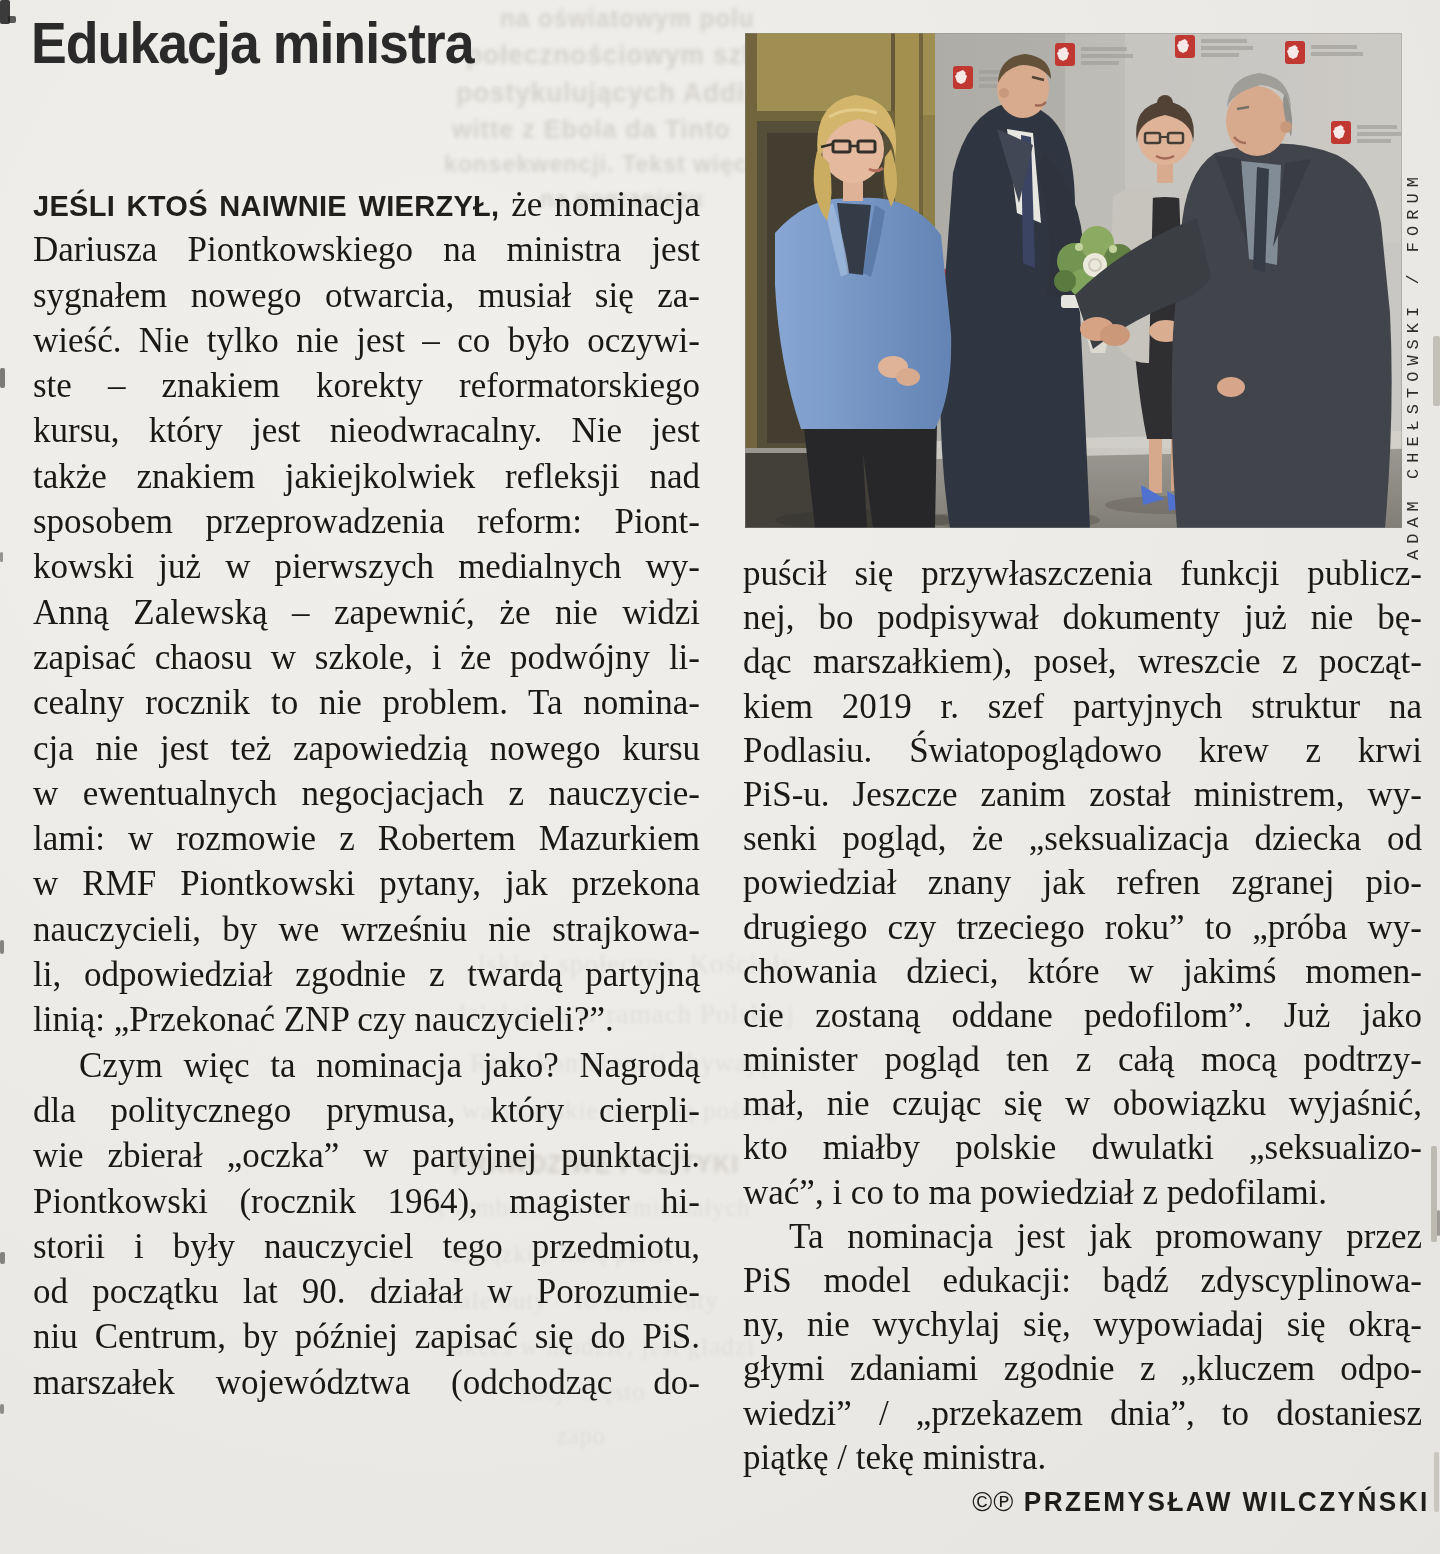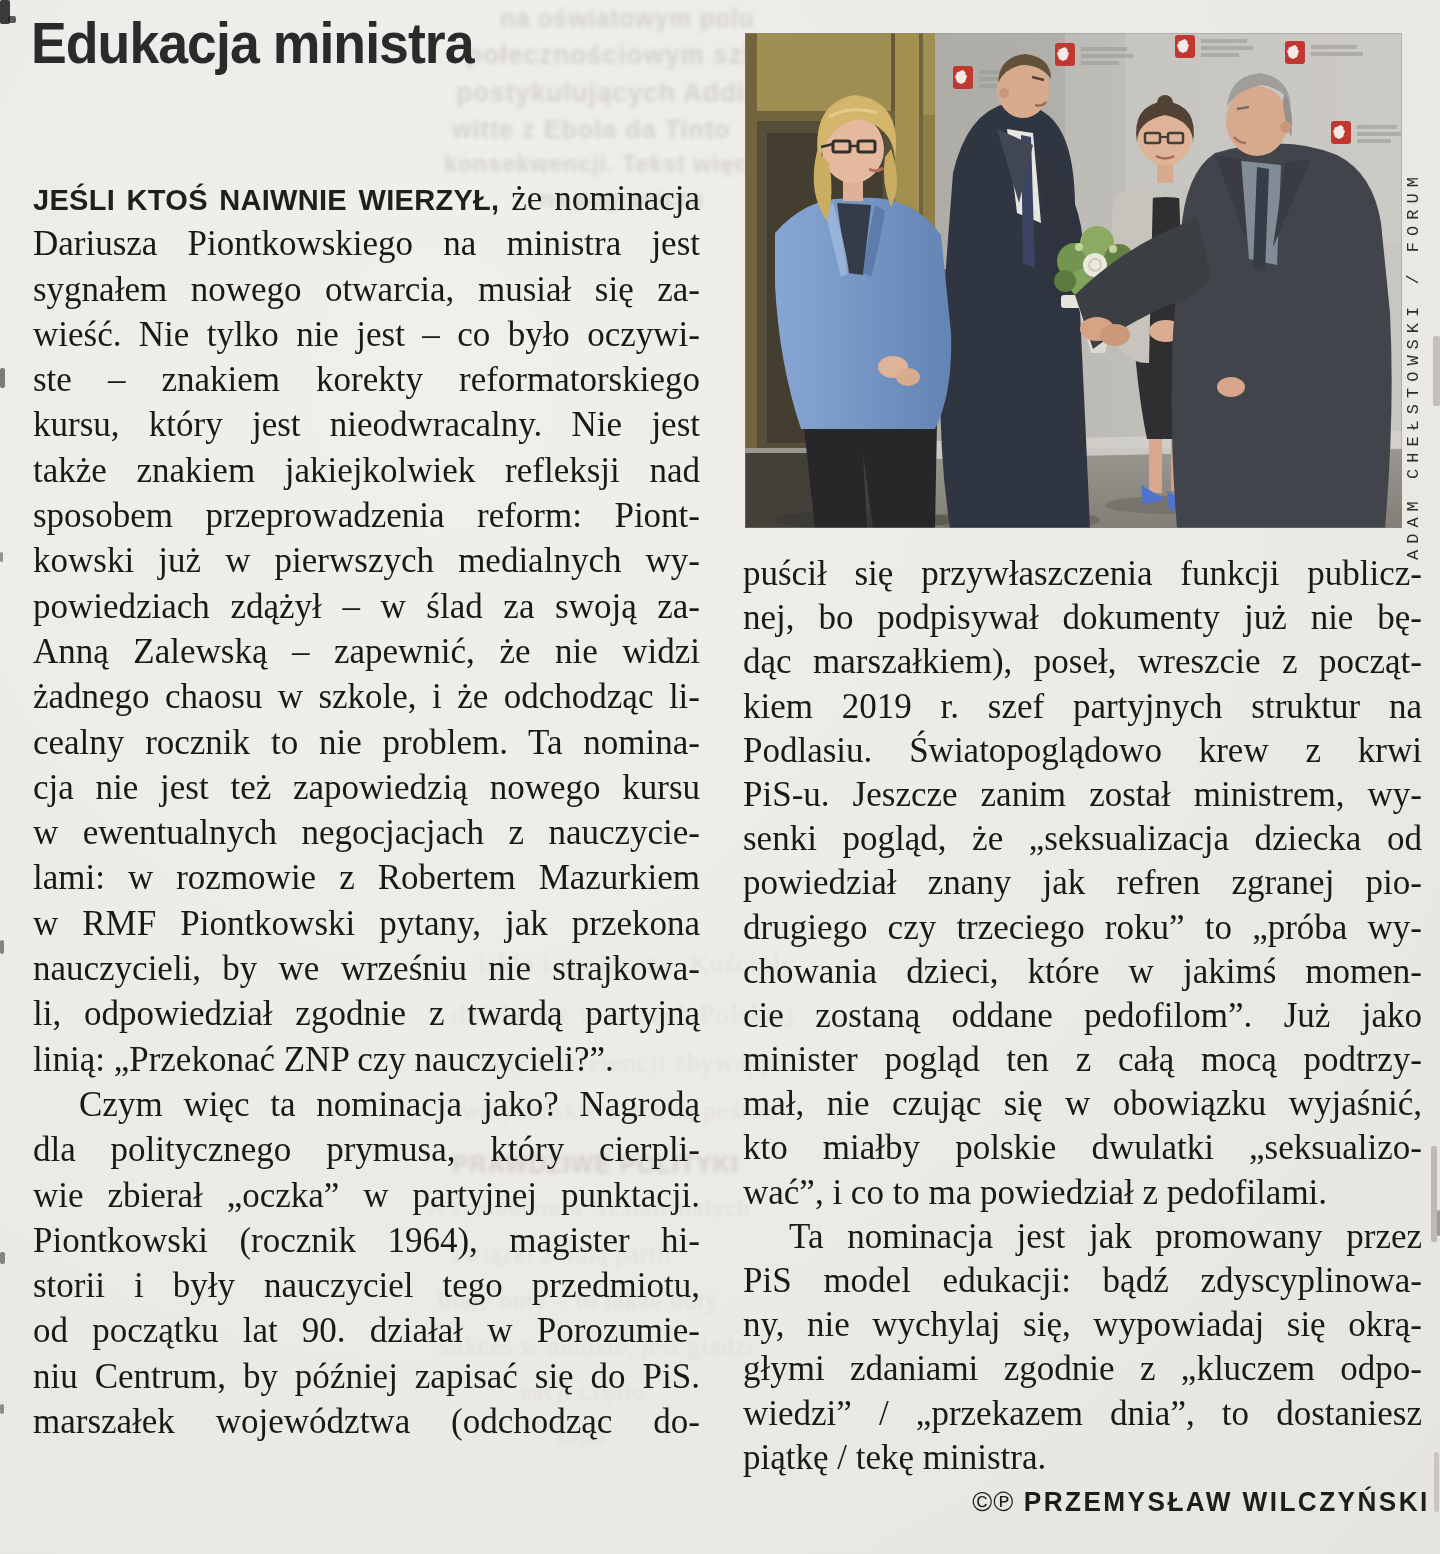--- a/index.html
+++ b/index.html
@@ -10,21 +10,21 @@
   .layer{position:absolute;left:0;top:0;width:100%;height:100%;}
 
   
   #title{position:absolute;left:31px;top:14px;
          font-family:"Liberation Sans", sans-serif;font-weight:700;
          font-size:57px;line-height:1.05;color:#2a2a2a;letter-spacing:-1px;
          transform:scaleX(.94);transform-origin:left top;white-space:nowrap;}
 
   
   .col{position:absolute;color:#1a1916;font-size:35px;}
-  #col-left{left:33px;top:176px;width:667px;}
+  #col-left{left:33px;top:182px;width:667px;}
   #col-right{left:743px;top:552px;width:679px;}
   .tline{line-height:45.3px;height:45.3px;text-align:justify;text-align-last:justify;
          white-space:nowrap;overflow:visible;}
   #col-right .tline{line-height:44.2px;height:44.2px;}
   .tline.ind{text-indent:46px;}
   .tline.lastl{text-align-last:left;}
   .lead{font-family:"Liberation Sans", sans-serif;font-weight:700;font-size:29px;
         letter-spacing:.3px;color:#201f1c;}
 
   
@@ -85,23 +85,22 @@
   </div>
   <div>
       <div class="tline">Dariusza Piontkowskiego na ministra jest</div>
       <div class="tline">sygnałem nowego otwarcia, musiał się za-</div>
       <div class="tline">wieść. Nie tylko nie jest – co było oczywi-</div>
       <div class="tline">ste – znakiem korekty reformatorskiego</div>
       <div class="tline">kursu, który jest nieodwracalny. Nie jest</div>
       <div class="tline">także znakiem jakiejkolwiek refleksji nad</div>
       <div class="tline">sposobem przeprowadzenia reform: Piont-</div>
       <div class="tline">kowski już w pierwszych medialnych wy-</div>
-      <div class="tline">powiedziach zdążył – w ślad za swoją za-</div>
       <div class="tline">Anną Zalewską – zapewnić, że nie widzi</div>
-      <div class="tline">żadnego chaosu w szkole, i że odchodząc li-</div>
+      <div class="tline">zapisać chaosu w szkole, i że podwójny li-</div>
       <div class="tline">cealny rocznik to nie problem. Ta nomina-</div>
       <div class="tline">cja nie jest też zapowiedzią nowego kursu</div>
       <div class="tline">w ewentualnych negocjacjach z nauczycie-</div>
       <div class="tline">lami: w rozmowie z Robertem Mazurkiem</div>
       <div class="tline">w RMF Piontkowski pytany, jak przekona</div>
       <div class="tline">nauczycieli, by we wrześniu nie strajkowa-</div>
       <div class="tline">li, odpowiedział zgodnie z twardą partyjną</div>
       <div class="tline lastl">linią: „Przekonać ZNP czy nauczycieli?”.</div>
       <div class="tline ind">Czym więc ta nominacja jako? Nagrodą</div>
       <div class="tline">dla politycznego prymusa, który cierpli-</div>

